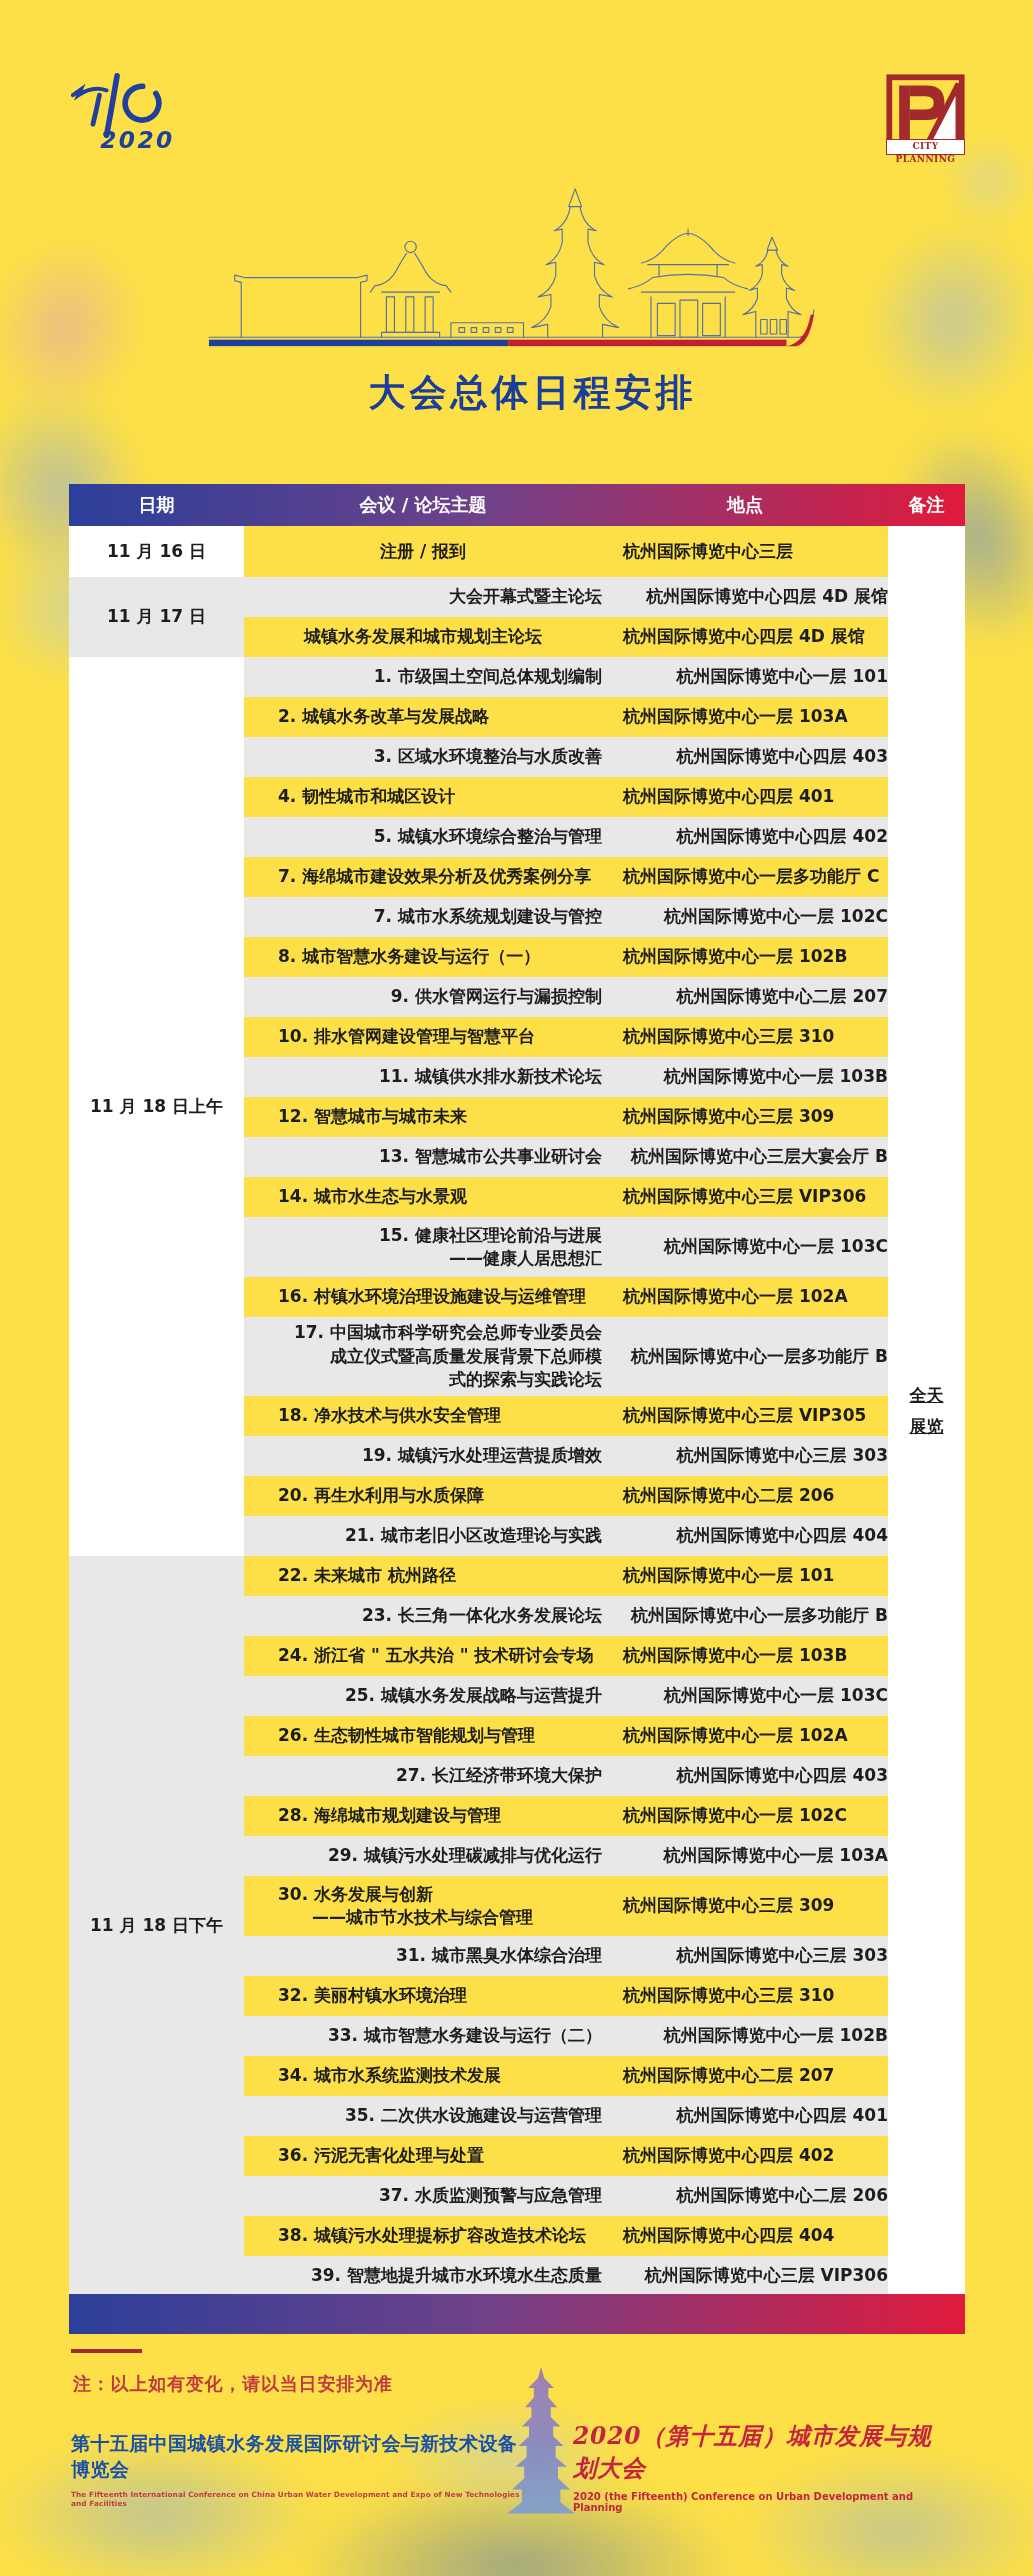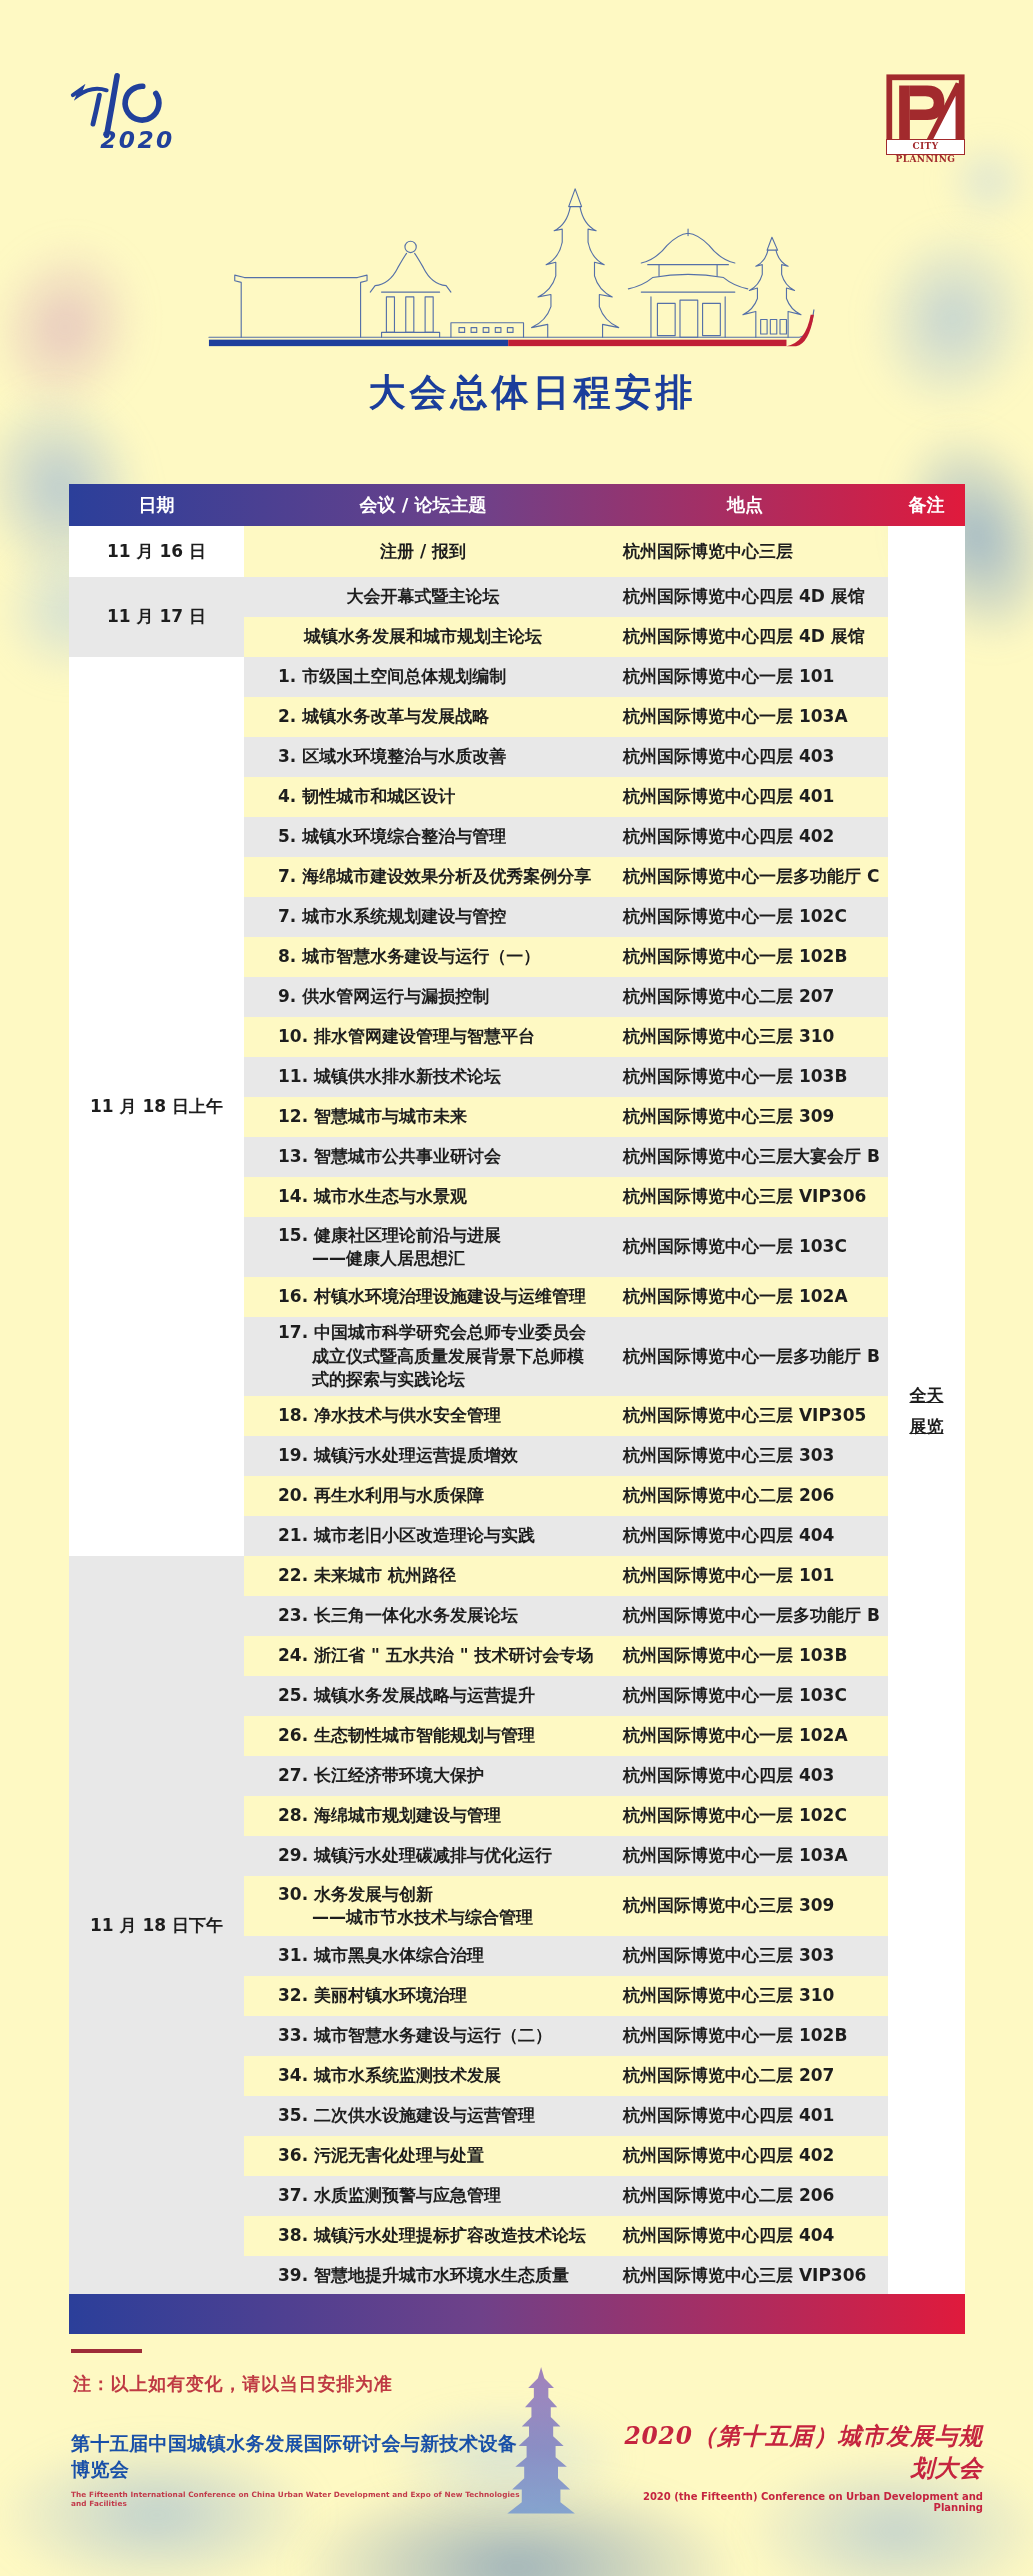--- a/index.html
+++ b/index.html
@@ -1,18 +1,18 @@
 <!DOCTYPE html>
 <html style="font-size:13px"><head>
 <meta charset="utf-8">
 <style>
   * { margin:0; padding:0; box-sizing:border-box; }
   html,body { background:#fff; }
   .page {
-    position:relative; width:1033px; height:2576px; background:#fef9c3;
+    position:relative; width:1033px; height:2576px; background:#fde047;
     overflow:hidden; font-family:"DejaVu Sans","Liberation Sans",sans-serif;padding-left:41px;
   }
   
   .blob { position:absolute; border-radius:50%; filter:blur(14.5px); pointer-events:none; }
   .b1 { left:-40px; top:202px;  width:210px; height:250px; background:radial-gradient(closest-side, rgba(213,160,188,.55), rgba(213,160,188,0) 72%); transform:rotate(18deg); }
   .b2 { left:-57px; top:347px;  width:234px; height:283px; background:radial-gradient(closest-side, rgba(139,170,214,.60), rgba(139,170,214,0) 72%); transform:rotate(-14deg); }
   .b3 { left:-32px; top:509px;  width:202px; height:202px; background:radial-gradient(closest-side, rgba(168,198,229,.50), rgba(168,198,229,0) 72%); }
   .b4 { left:836px; top:186px; width:234px; height:266px; background:radial-gradient(closest-side, rgba(148,180,221,.55), rgba(148,180,221,0) 72%); transform:rotate(15deg); }
   .b5 { left:868px; top:379px; width:218px; height:315px; background:radial-gradient(closest-side, rgba(97,138,198,.60), rgba(97,138,198,0) 72%); transform:rotate(-18deg); }
   .b6 { left:928px; top:121px; width:121px; height:121px; background:radial-gradient(closest-side, rgba(180,205,232,.45), rgba(180,205,232,0) 72%); }
@@ -43,35 +43,35 @@
   th { color:#ffffff; font-size:18px; font-weight:700; }
   tbody tr { height:40px; }
   tbody tr.first-row { height:51px; }
   tbody tr.tall2 { height:60px; }
   tbody tr.tall3 { height:79px; }
   td { vertical-align:middle; font-size:17px; font-weight:600; color:#1d1d1d; line-height:23.4px; }
   td.topic-cell { white-space:pre-line; }
   td.topic-cell.num { text-align:left; padding-left:34px; }
   td.topic-cell.ctr { text-align:center; }
   td.loc-cell { text-align:left; padding-left:21px; }
-  tr.striped td.topic-cell, tr.striped td.loc-cell { background:#e8e8e8; }
+  tr.striped td.topic-cell, tr.striped td.loc-cell { background:#e8e8e8;text-align:right; }
   td.date-cell { text-align:center; background:#fff; }
   td.date-cell.shade { background:#e8e8e8; }
   td.remark-cell { text-align:center; white-space:pre-line; line-height:31px; background:#fff;text-decoration:underline; }
   
   .footer-bar {
     position:absolute; left:69px; top:2294px; width:896px; height:40px;
     background:linear-gradient(90deg,#2b3f9a 0%,#6f4189 46%,#e01a3c 100%);
   }
   .short-line { position:absolute; left:71px; top:2349px; width:71px; height:4px; background:#9e2d38; }
   .note-text { position:absolute; left:73px; top:2372px; color:#bf3a43; font-size:18px; font-weight:700; letter-spacing:0.8px; }
   .footer-left  { position:absolute; left:71px; top:2431px; width:452px; }
   .fl-title { color:#1950a8; font-size:19px; font-weight:700; letter-spacing:0.4px; }
   .fl-sub   { margin-top:6.5px; color:#c23a4a; font-size:7.3px; font-weight:600; letter-spacing:0.1px; }
-  .footer-right { position:absolute; left:604px; top:2420px; width:379px; text-align:right; }
+  .footer-right { position:absolute; left:573px; top:2420px; width:379px; text-align:left; }
   .fr-title {
     color:#c5243f; font-size:23.4px; font-weight:700; font-style:italic;
     font-family:"DejaVu Serif","Liberation Serif",serif; letter-spacing:0.8px;
   }
   .fr-sub { margin-top:7.3px; color:#c5243f; font-size:10px; font-weight:600; }
   .pagoda { position:absolute; left:491px; top:2367px; opacity:.92; }
 </style>
 </head>
 <body>
 

